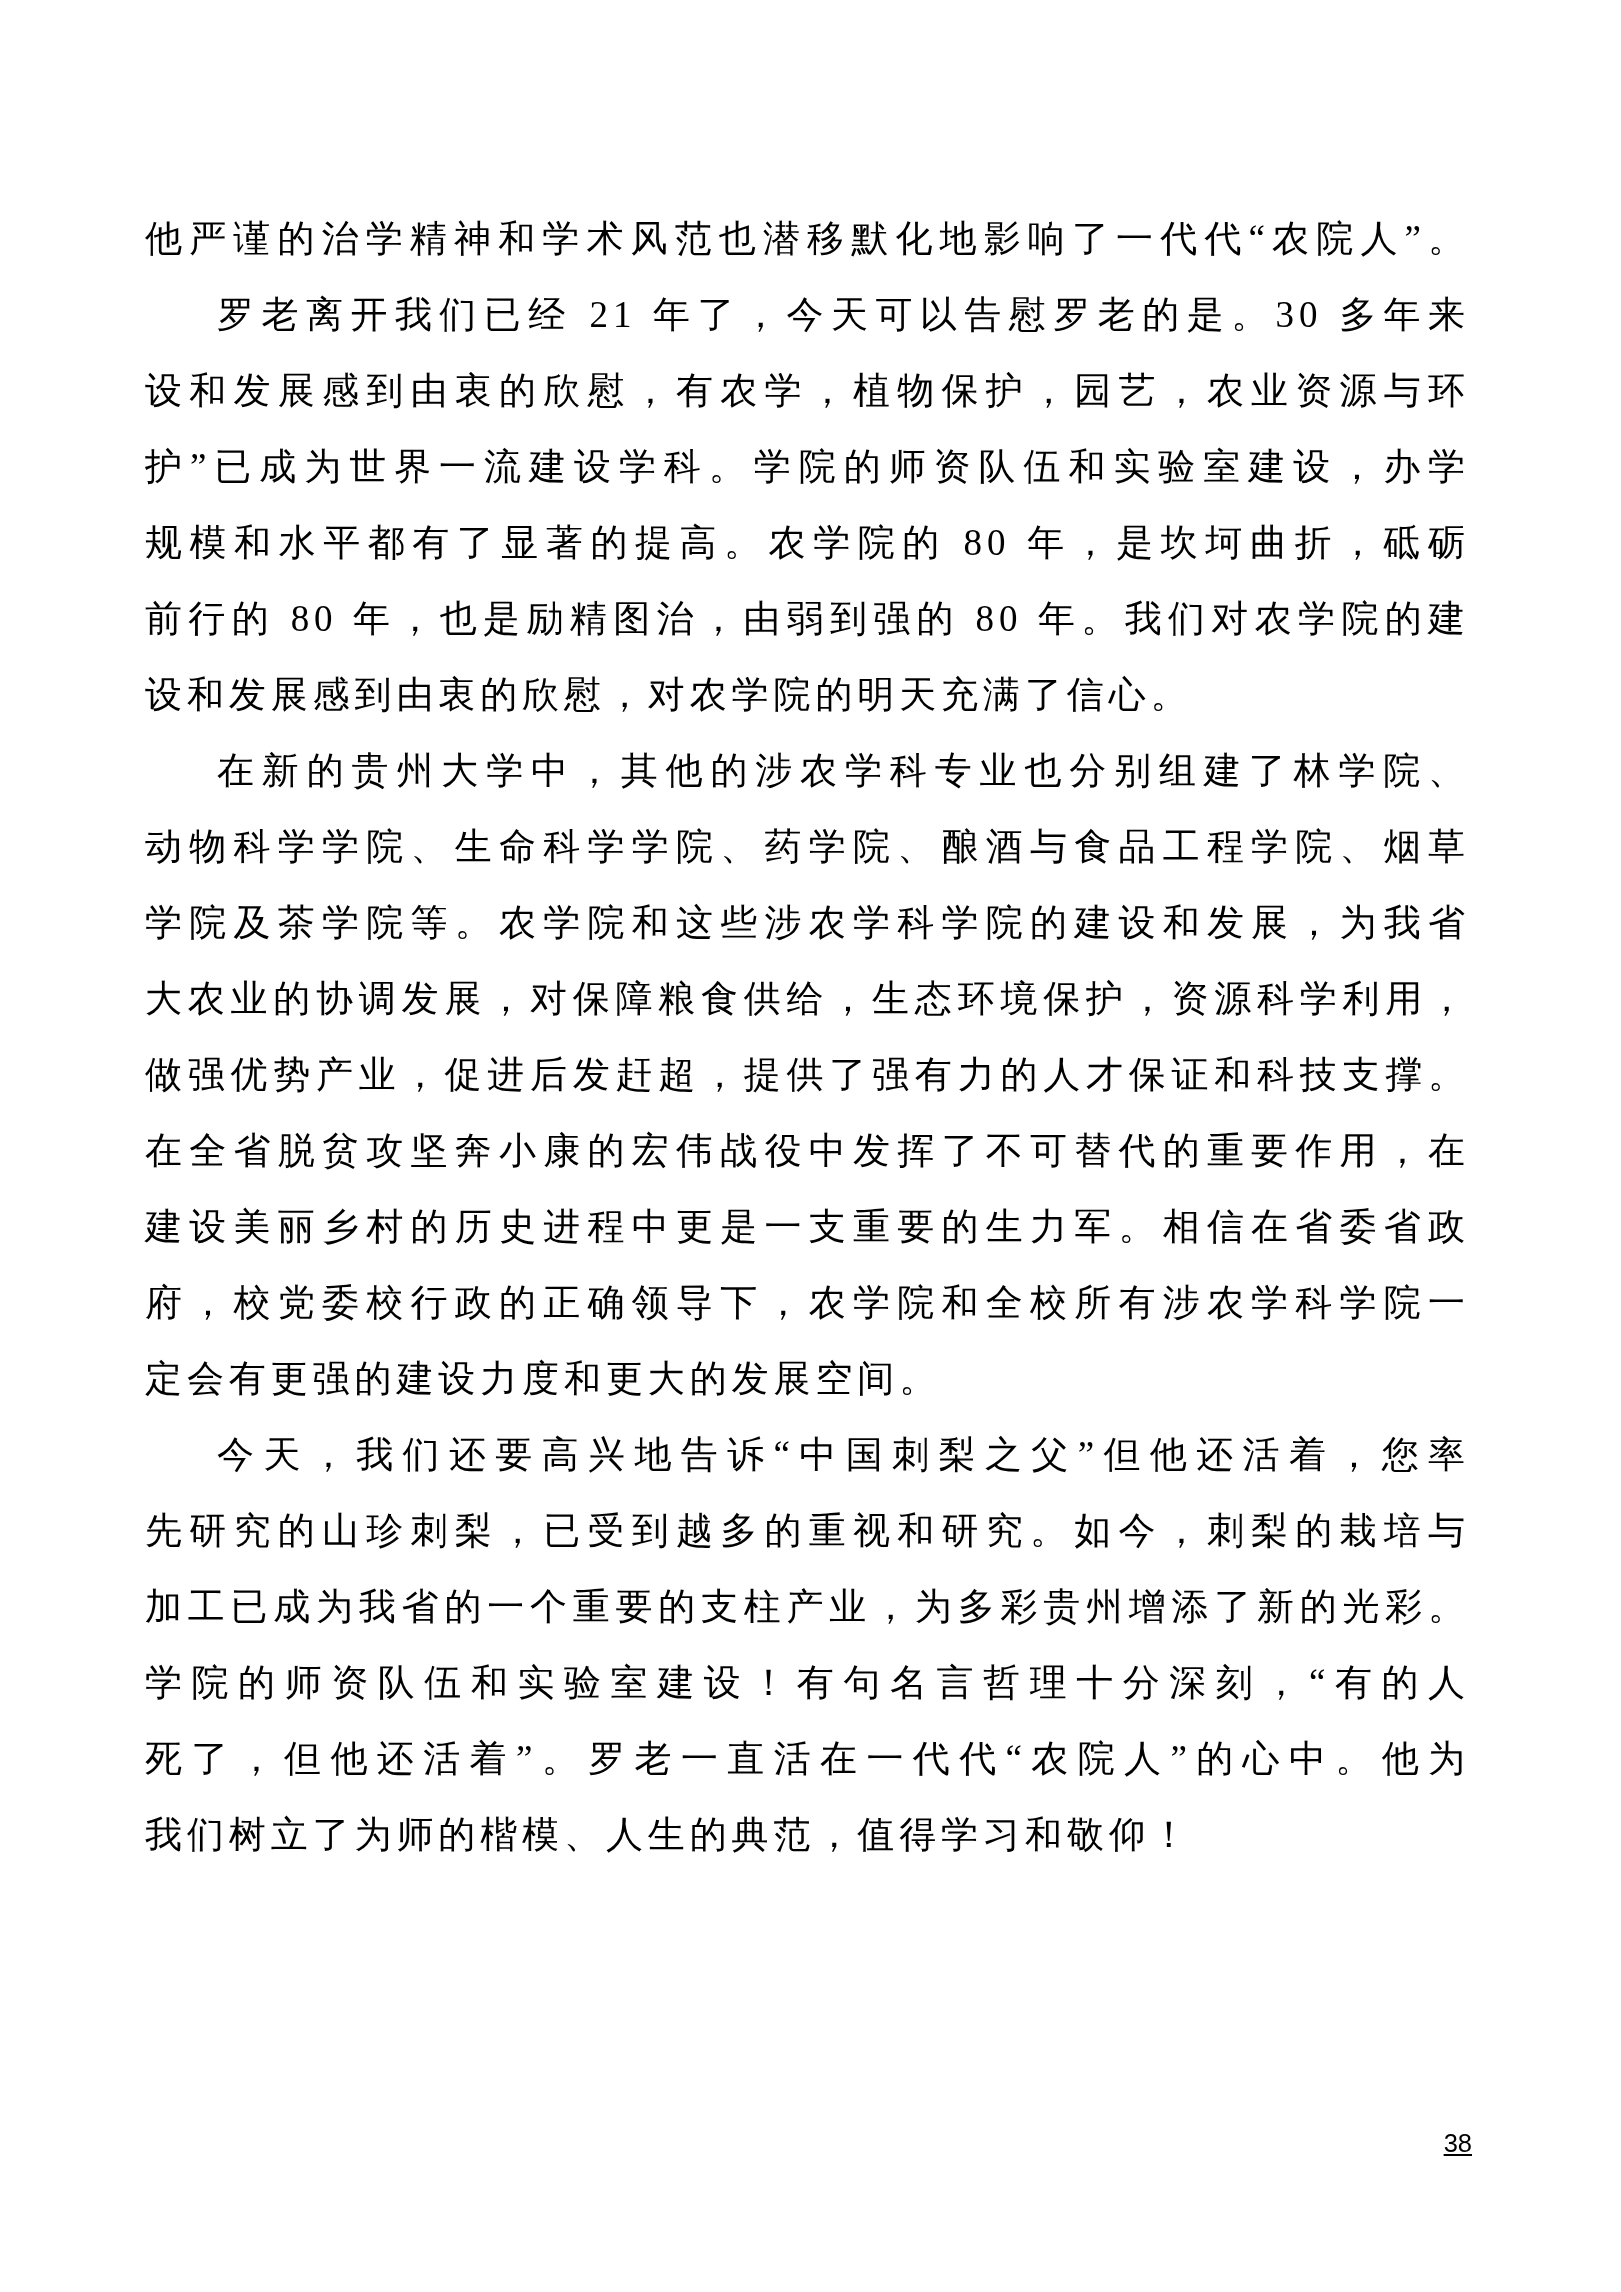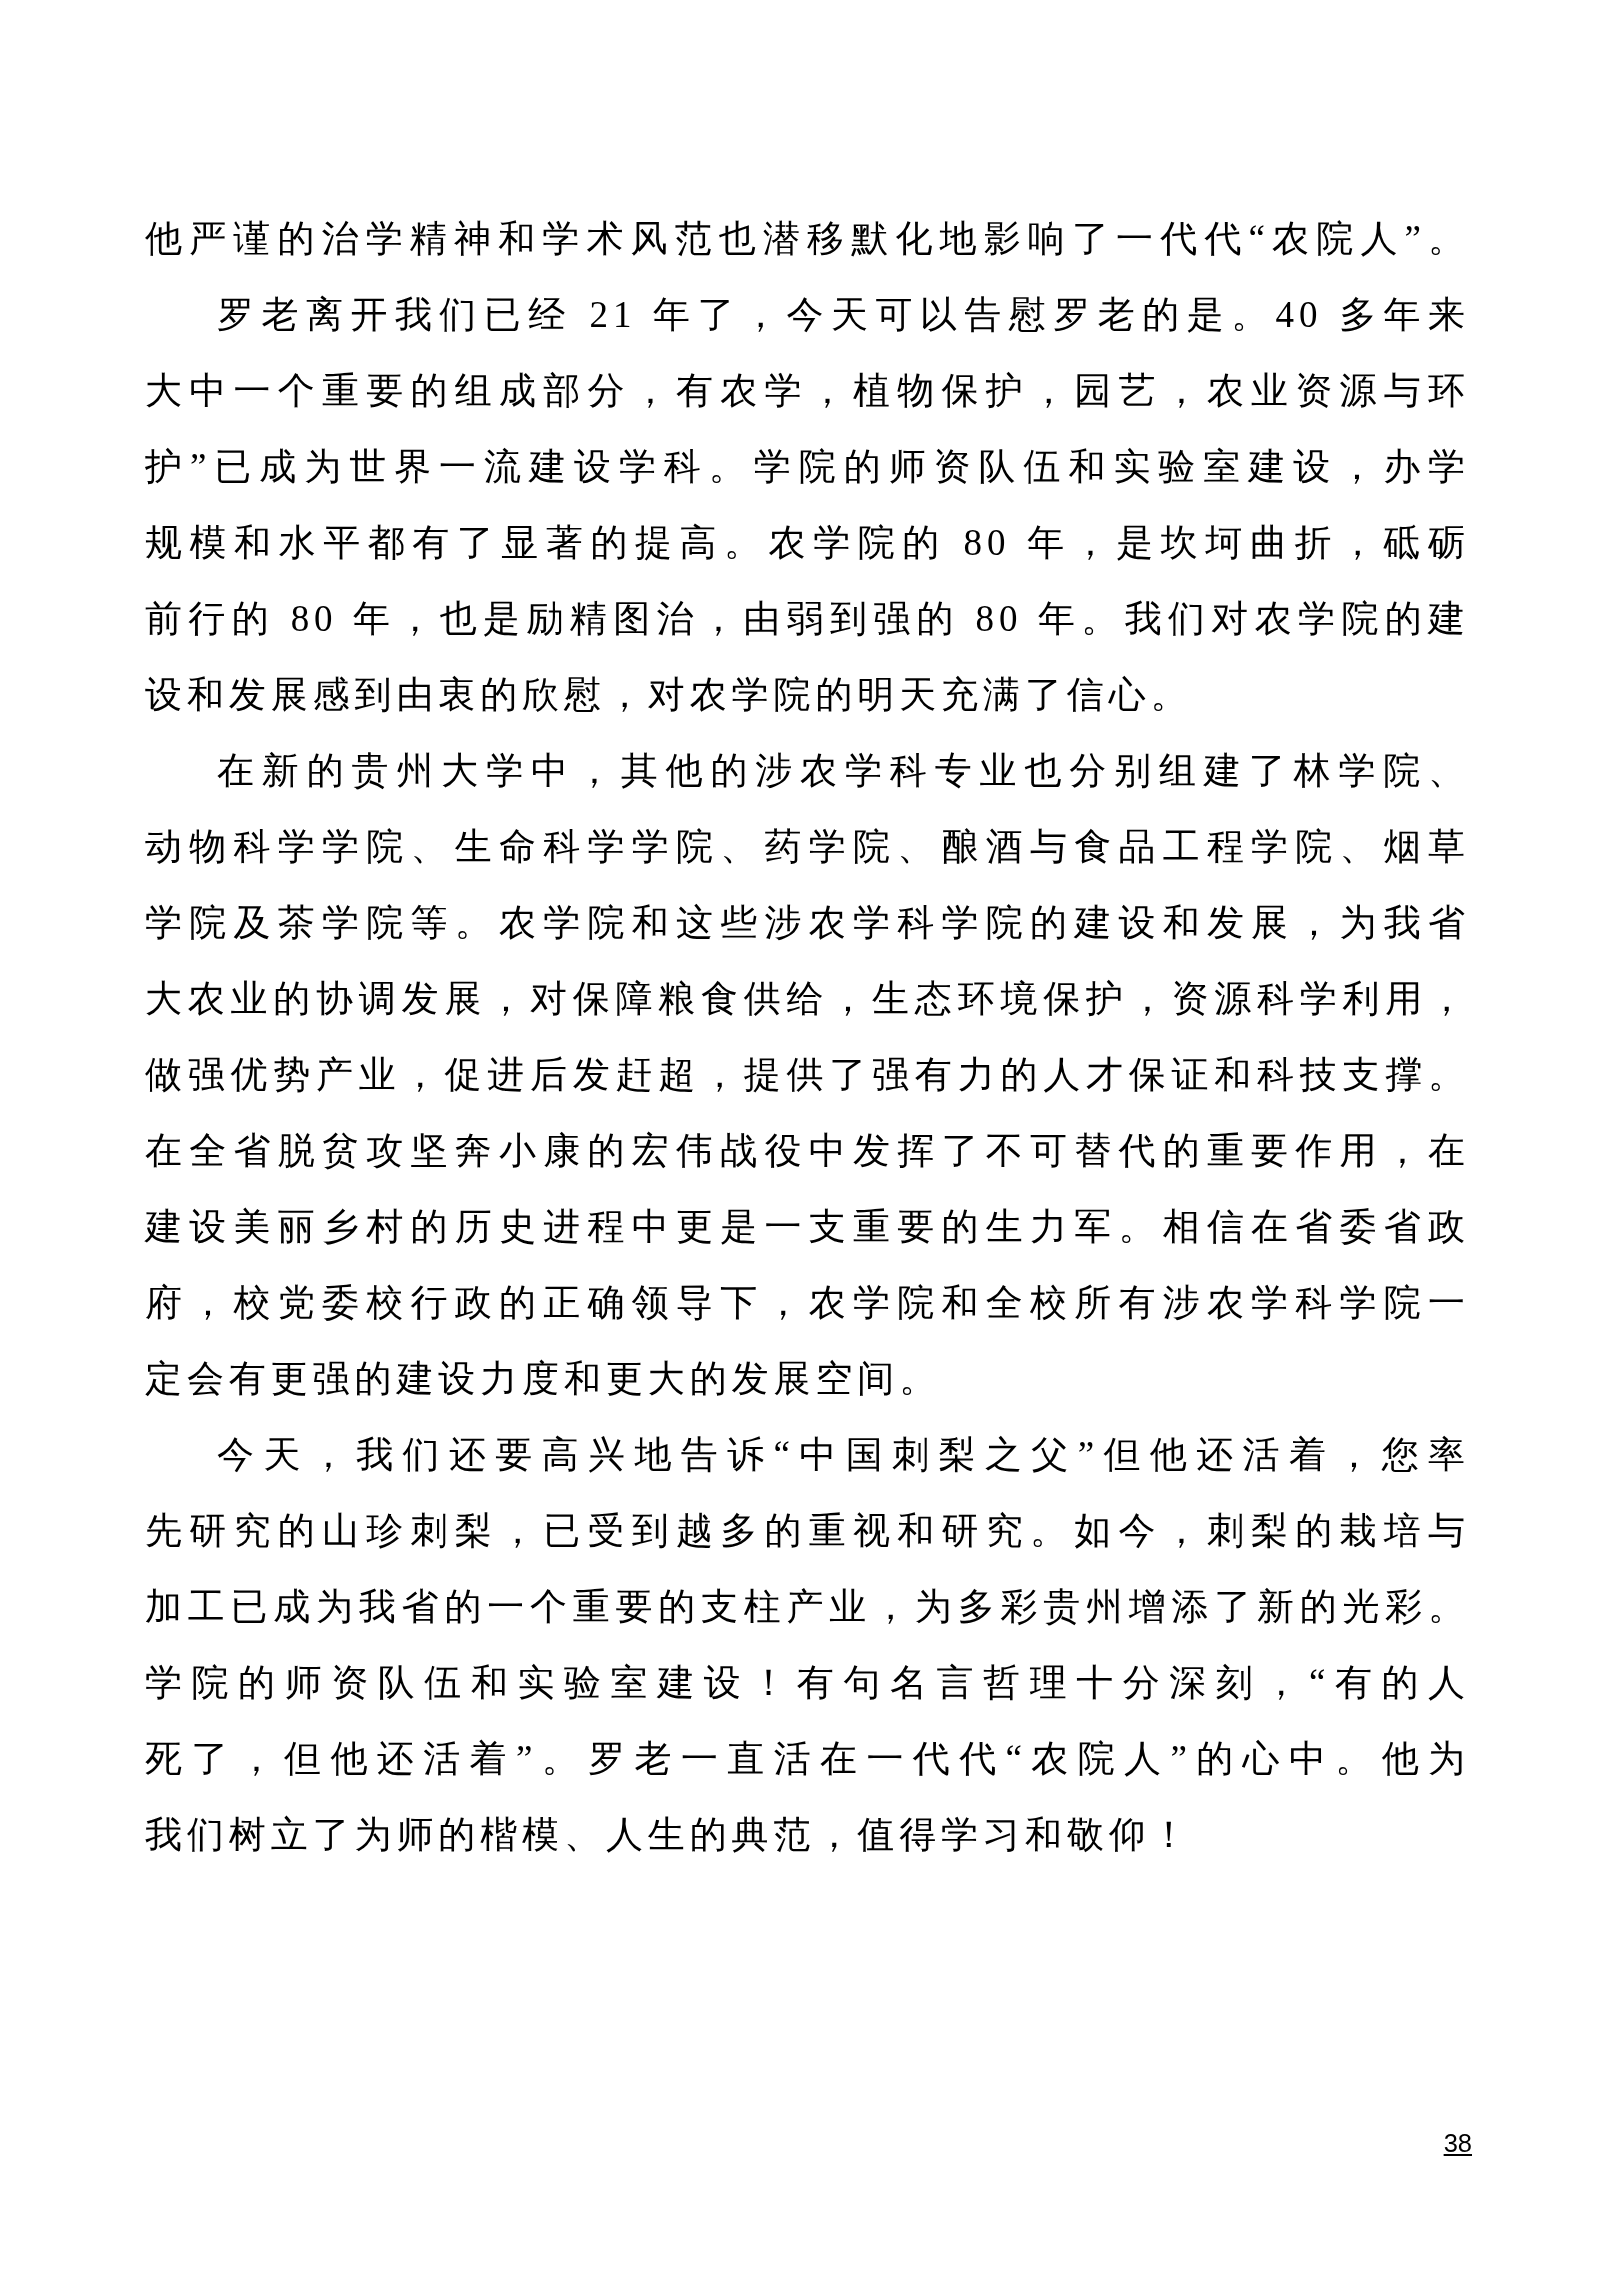--- a/index.html
+++ b/index.html
@@ -60,22 +60,22 @@
 
 <div class="page">
 
   <div class="text-body">
 
     <div class="para">
       <div class="line">他严谨的治学精神和学术风范也潜移默化地影响了一代代“农院人”。</div>
     </div>
 
     <div class="para">
-      <div class="line para-start">罗老离开我们已经 21 年了，今天可以告慰罗老的是。40 多年来</div>
-      <div class="line">大中一个重要的组成部分，有农学，植物保护，园艺，农业资源与环</div>
+      <div class="line para-start">罗老离开我们已经 21 年了，今天可以告慰罗老的是。30 多年来</div>
+      <div class="line">设和发展感到由衷的欣慰，有农学，植物保护，园艺，农业资源与环</div>
       <div class="line">护”已成为世界一流建设学科。学院的师资队伍和实验室建设，办学</div>
       <div class="line">规模和水平都有了显著的提高。农学院的 80 年，是坎坷曲折，砥砺</div>
       <div class="line">前行的 80 年，也是励精图治，由弱到强的 80 年。我们对农学院的建</div>
       <div class="line para-end">设和发展感到由衷的欣慰，对农学院的明天充满了信心。</div>
     </div>
 
     <div class="para">
       <div class="line para-start">在新的贵州大学中，其他的涉农学科专业也分别组建了林学院、</div>
       <div class="line">动物科学学院、生命科学学院、药学院、酿酒与食品工程学院、烟草</div>
       <div class="line">学院及茶学院等。农学院和这些涉农学科学院的建设和发展，为我省</div>

